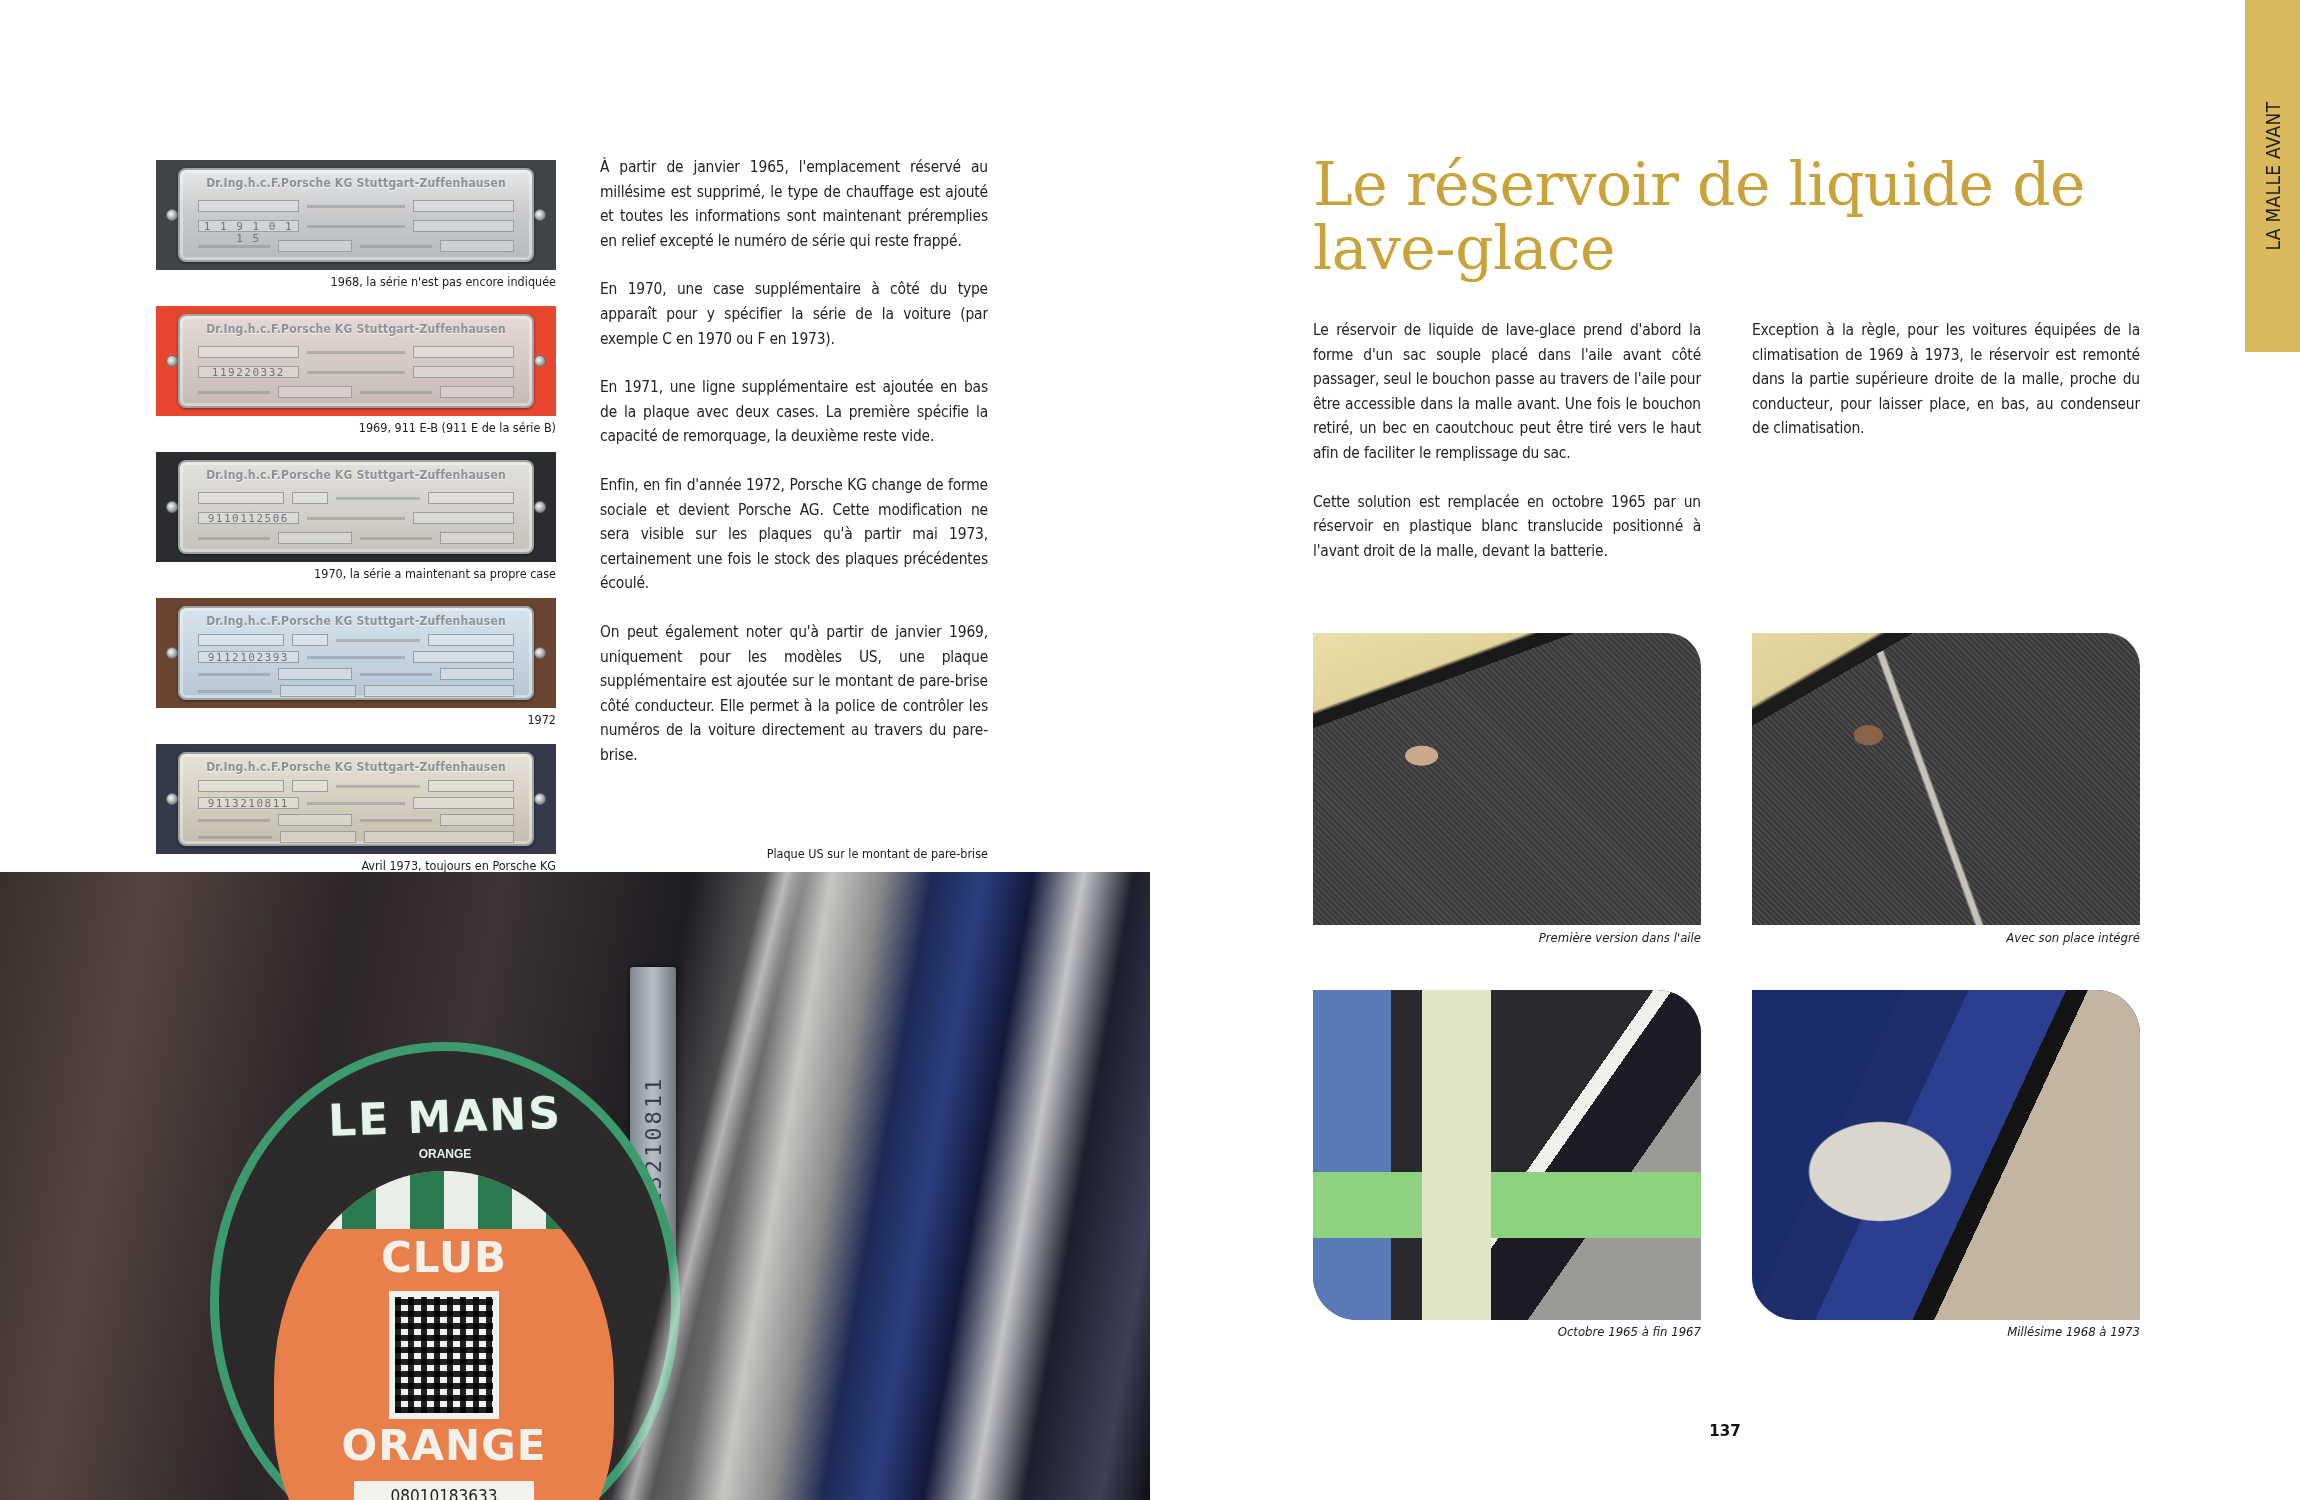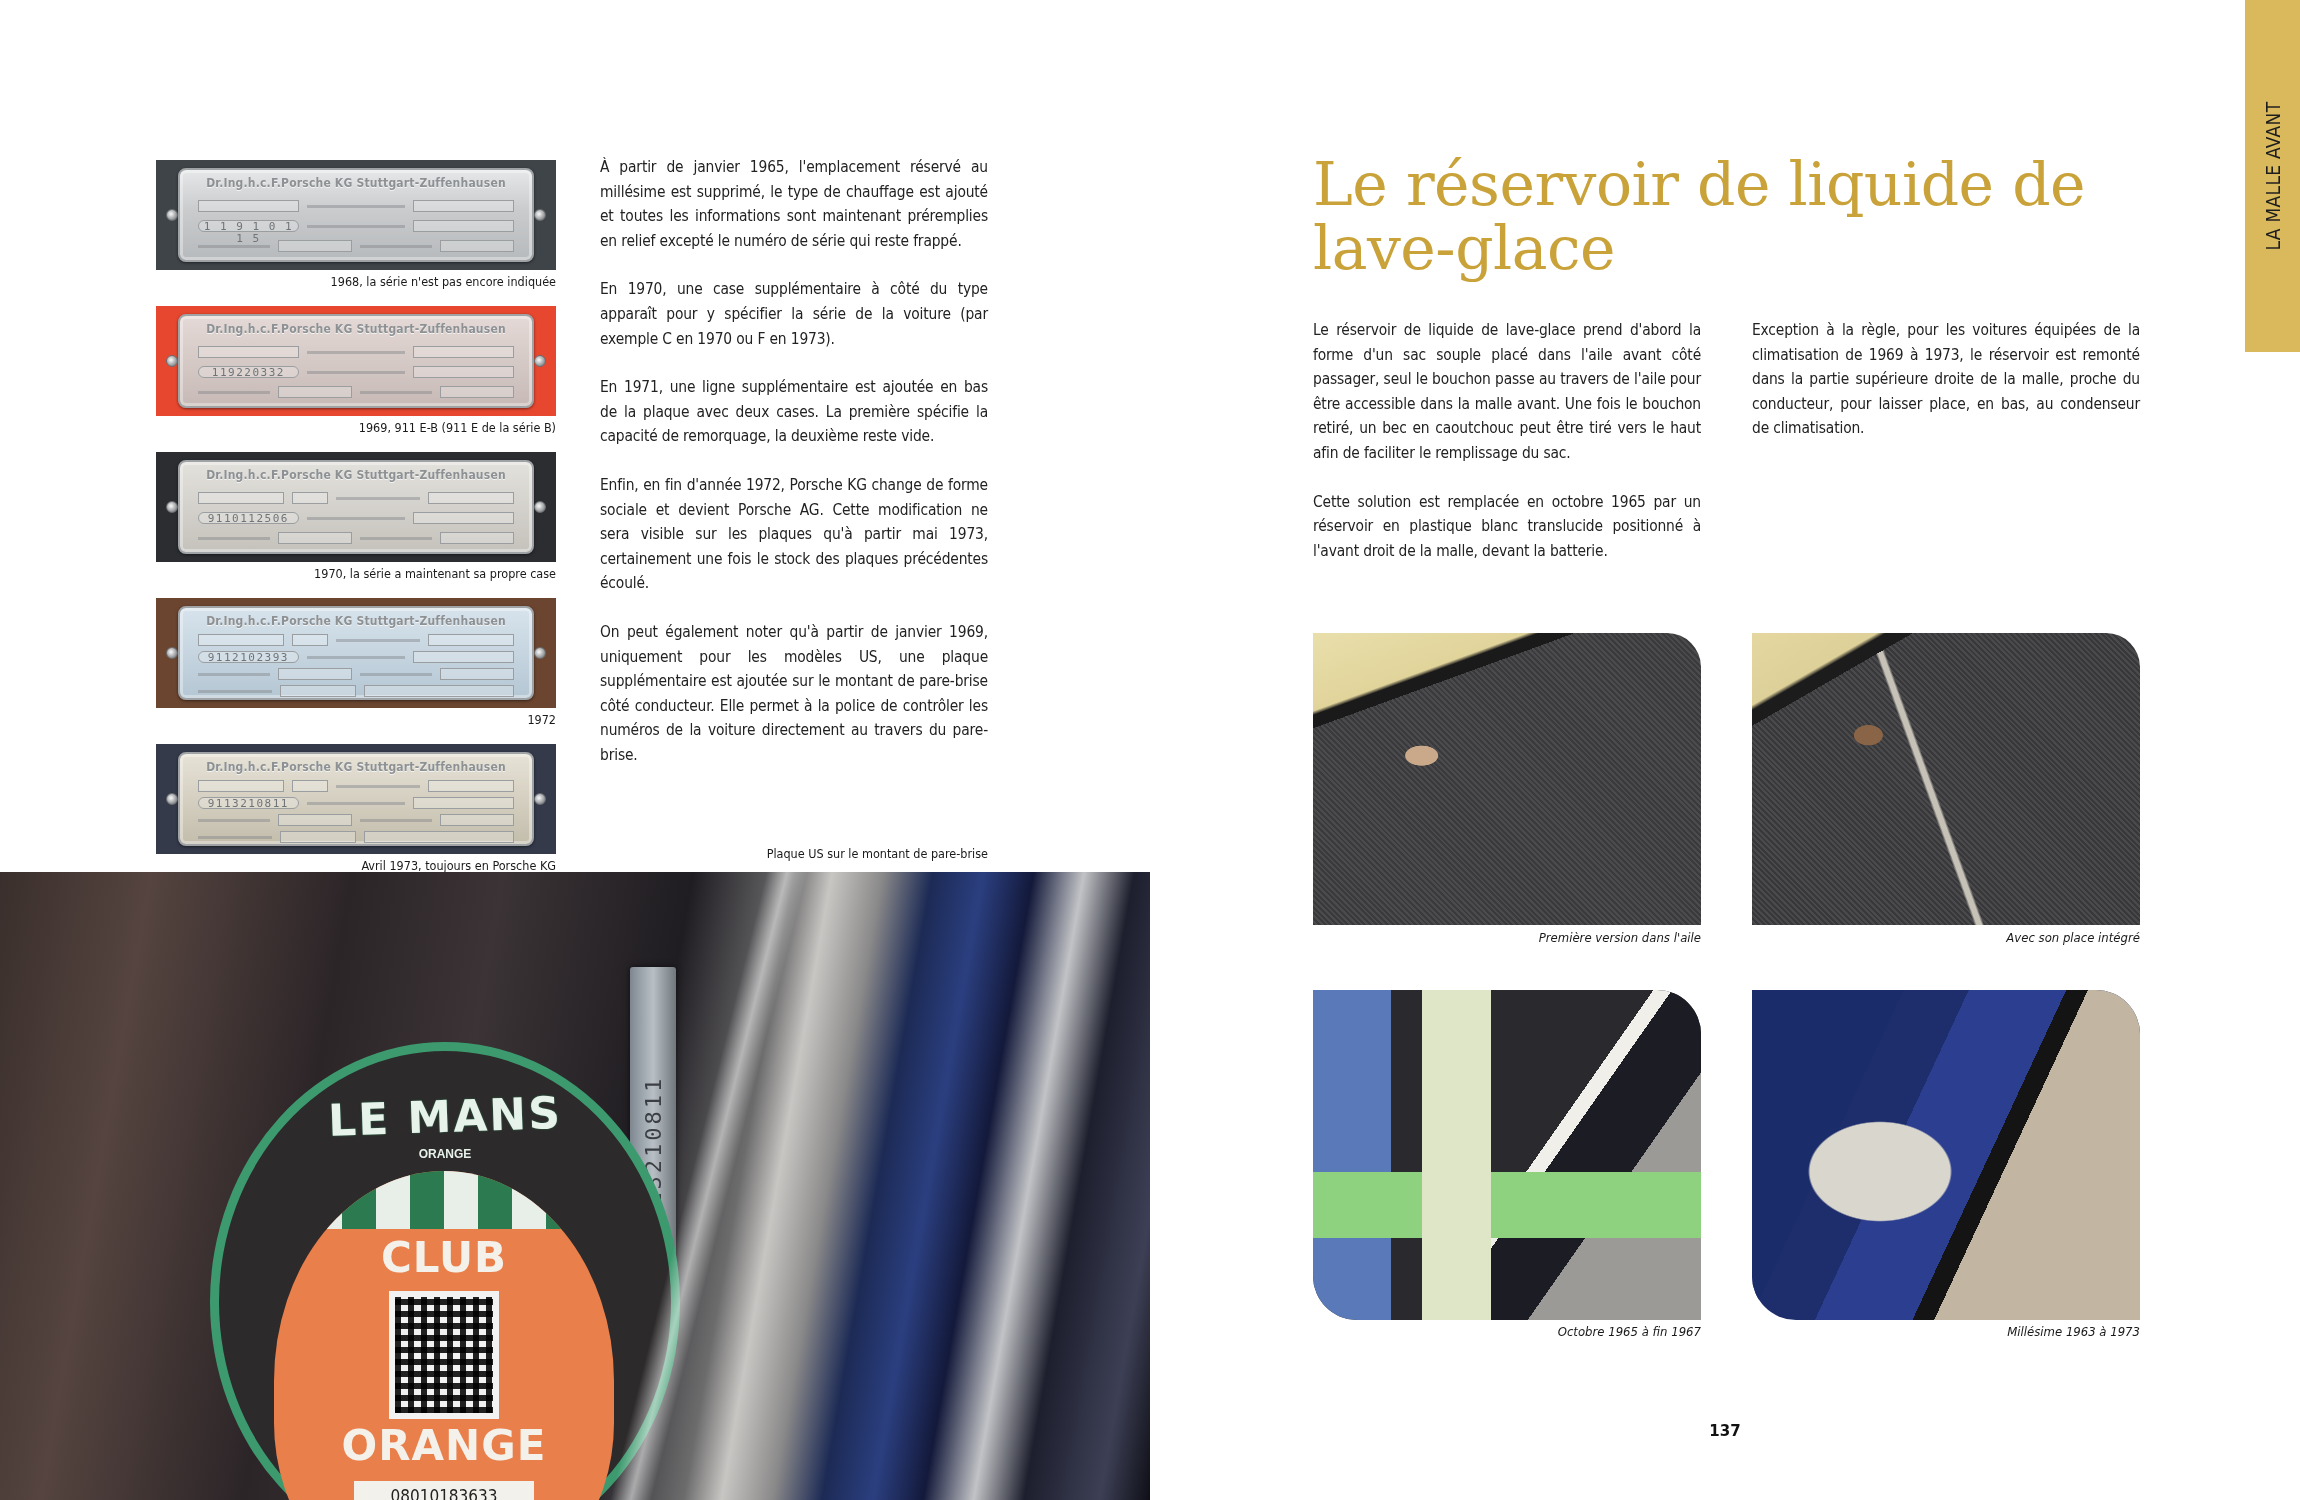--- a/index.html
+++ b/index.html
@@ -29,21 +29,21 @@
     font-family: "DejaVu Sans Condensed", "DejaVu Sans", sans-serif;
     font-size: 12px; font-weight: bold; color: #8d9194; letter-spacing: .2px;
     text-shadow: 0 1px 0 #f4f4f4;
     white-space: nowrap;
   }
   .plate-img .metal .row { position: absolute; left: 18px; right: 18px; height: 13px; display: flex; gap: 8px; }
   .plate-img .metal .box { border: 1px solid #9a9ea1; height: 12px; flex: 1; background: rgba(255,255,255,.25); }
   .plate-img .metal .lbl { flex: 1; height: 3px; margin-top: 5px; background: rgba(130,134,137,.45); }
   .plate-img .metal .serial {
     font-family: "DejaVu Sans Mono", monospace; font-size: 11px; color: #6f7477;
-    line-height: 12px; text-align: center; letter-spacing: 1.5px; border-radius: 6px;
+    line-height: 12px; text-align: center; letter-spacing: 1.5px;
   }
   .plate-img .screw {
     position: absolute; top: 50%; width: 12px; height: 12px; margin-top: -6px; border-radius: 50%;
     background: radial-gradient(circle at 40% 40%, #fafafa, #8c8f92 70%);
     border: 1px solid #6a6d70;
   }
   .plate-img .screw.l { left: 10px; }
   .plate-img .screw.r { right: 10px; }
 
   .plate-cap {
@@ -413,17 +413,17 @@
     <div class="ph-cap cap2">Avec son place intégré</div>
 
     <div class="photo ph3">
         <div class="fill"></div>
       </div>
     <div class="ph-cap cap3">Octobre 1965 à fin 1967</div>
 
     <div class="photo ph4">
         <div class="fill"></div>
       </div>
-    <div class="ph-cap cap4">Millésime 1963 à 1973</div>
+    <div class="ph-cap cap4">Millésime 1968 à 1973</div>
 
     <div class="page-number">137</div>
   </div>
 </div>
 
 </body></html>

